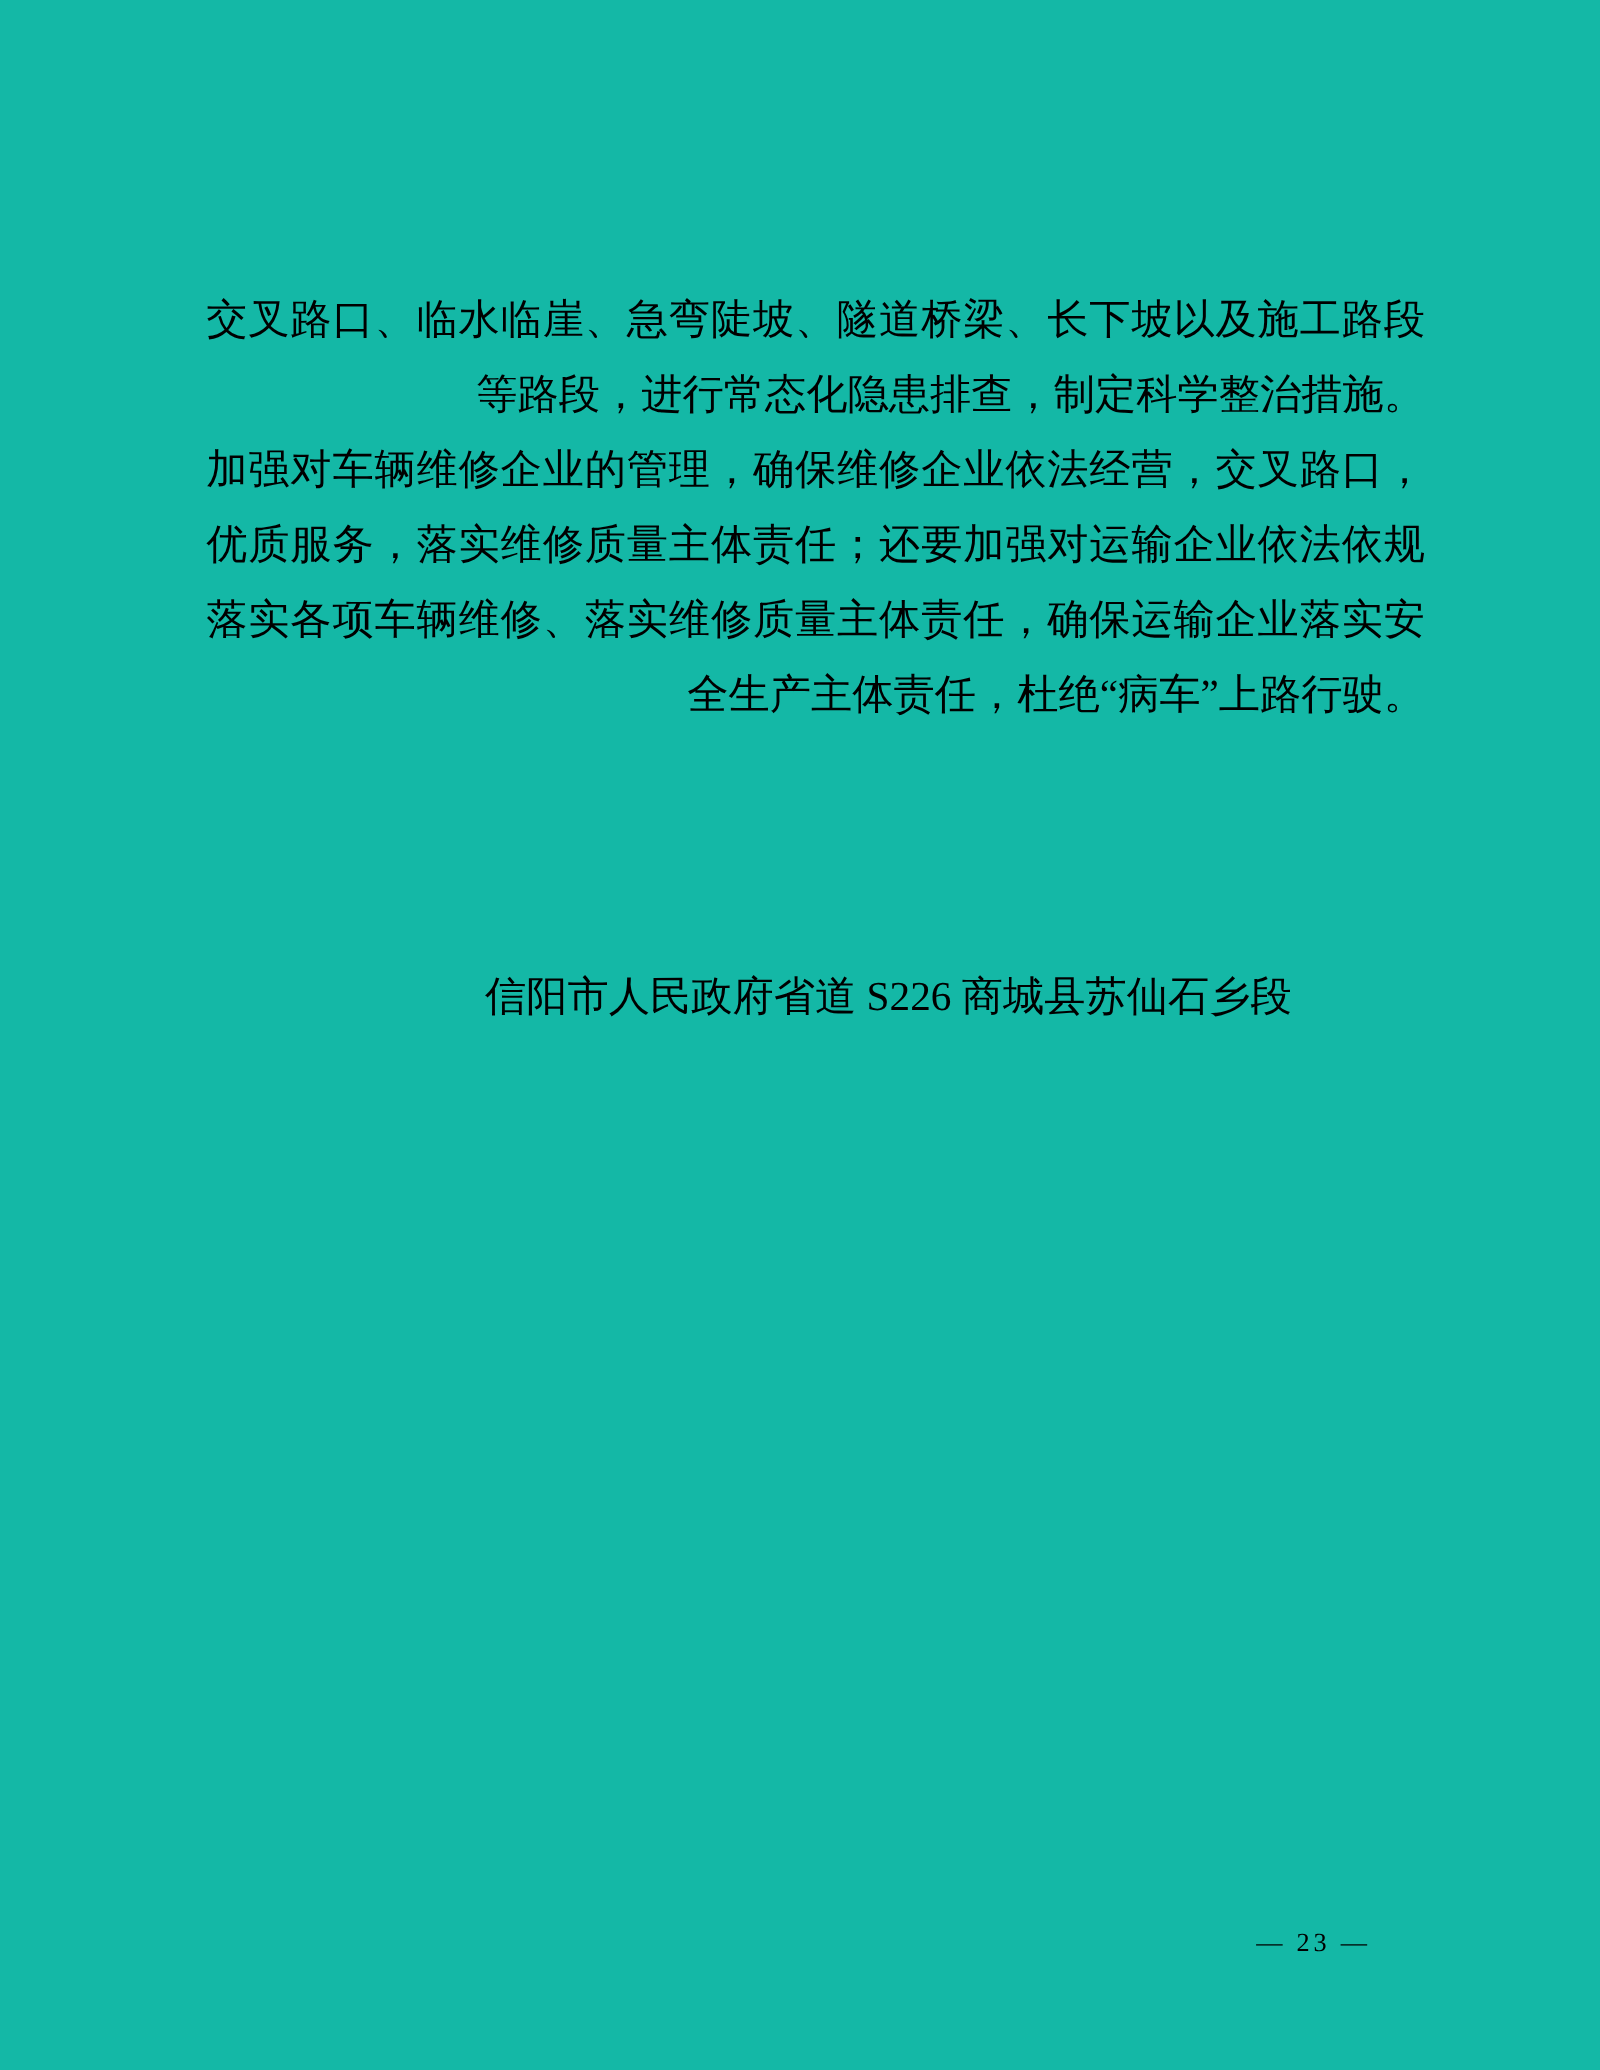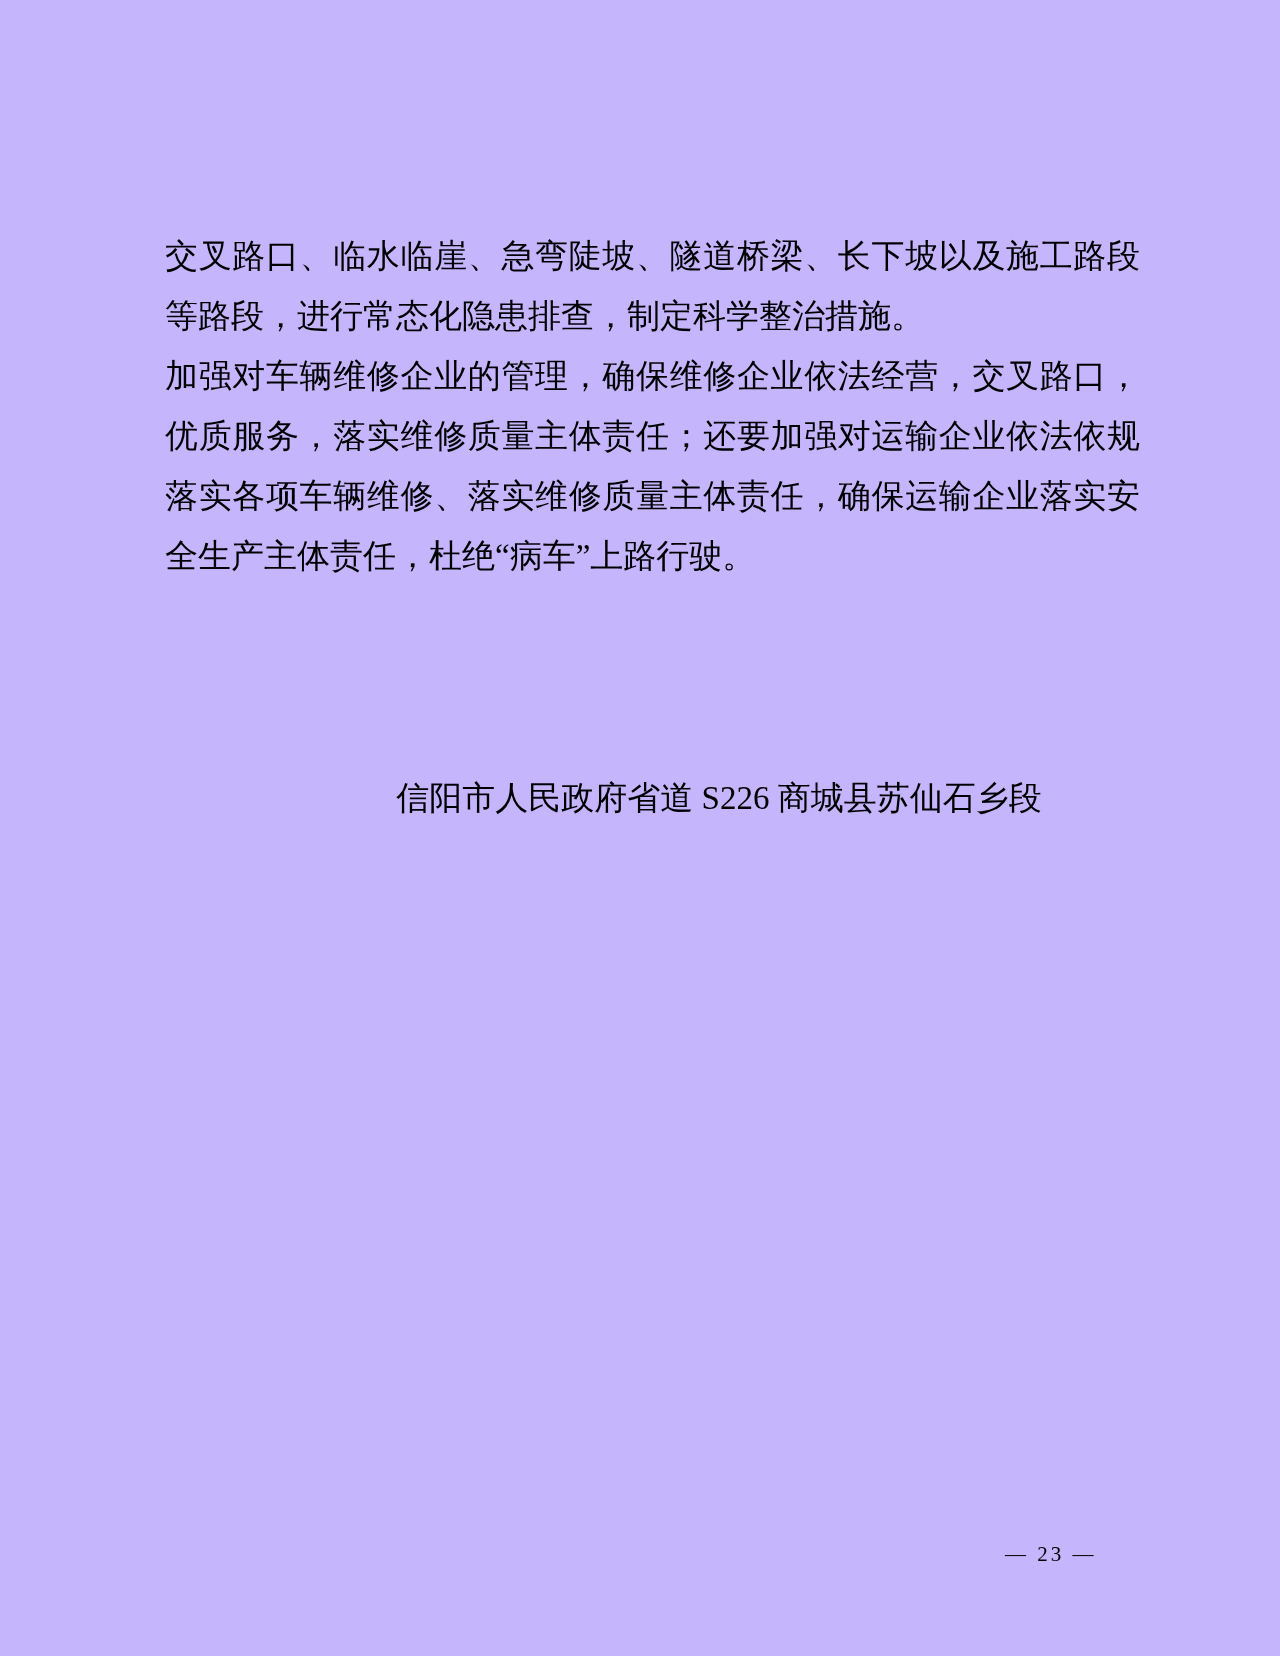--- a/index.html
+++ b/index.html
@@ -4,38 +4,38 @@
 <style>
   html, body {
     margin: 0;
     padding: 0;
     background: #ffffff;
   }
   .page {
     position: relative;
     width: 1280px;
     height: 1656px;
-    background: #c4b5fd;
+    background: #14b8a6;
     color: #000000;
     font-family: "Liberation Serif", "DejaVu Serif", serif;
     overflow: hidden;
   }
   .body-text {
     position: absolute;
     left: 165px;
     top: 226px;
     width: 975px;
     font-size: 33px;
     letter-spacing: 0px;
   }
   .line {
     height: 60px;
     line-height: 60px;
     overflow: hidden;
-    text-align: left;
+    text-align: right;
   }
   .line.justify {
     text-align: justify;
     text-align-last: justify;
     text-justify: inter-character;
   }
   .line.indent {
     text-indent: 78px;
   }
   .bold-run {
@@ -44,21 +44,20 @@
   .signature {
     position: absolute;
     left: 388px;
     top: 768px;
     width: 662px;
     font-size: 33px;
   }
   .signature .sig-line {
     height: 60px;
     line-height: 60px;
-    text-align: center;
     white-space: nowrap;
     overflow: visible;
   }
   .page-number {
     position: absolute;
     left: 1005px;
     top: 1534px;
     font-size: 21px;
     line-height: 40px;
     letter-spacing: 3px;

